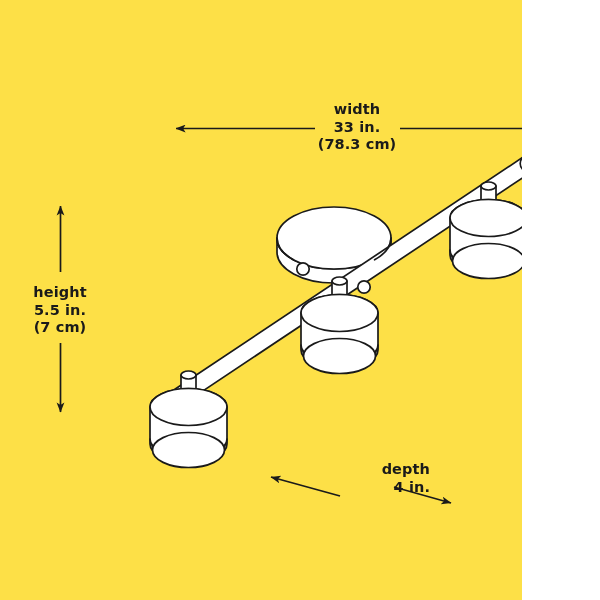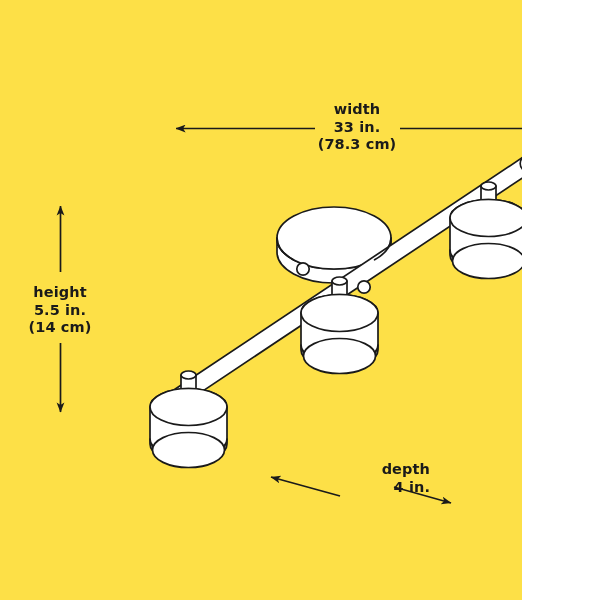--- a/index.html
+++ b/index.html
@@ -159,21 +159,21 @@
 
   <div class="dim-label" id="width-label">
     <span>width</span>
     <span>33 in.</span>
     <span>(78.3 cm)</span>
   </div>
 
   <div class="dim-label" id="height-label">
     <span>height</span>
     <span>5.5 in.</span>
-    <span>(14 cm)</span>
+    <span>(7 cm)</span>
   </div>
 
   <div class="dim-label" id="depth-label">
     <span>depth</span>
     <span>4 in.</span>
   </div>
 
 </div>
 
 </body></html>

